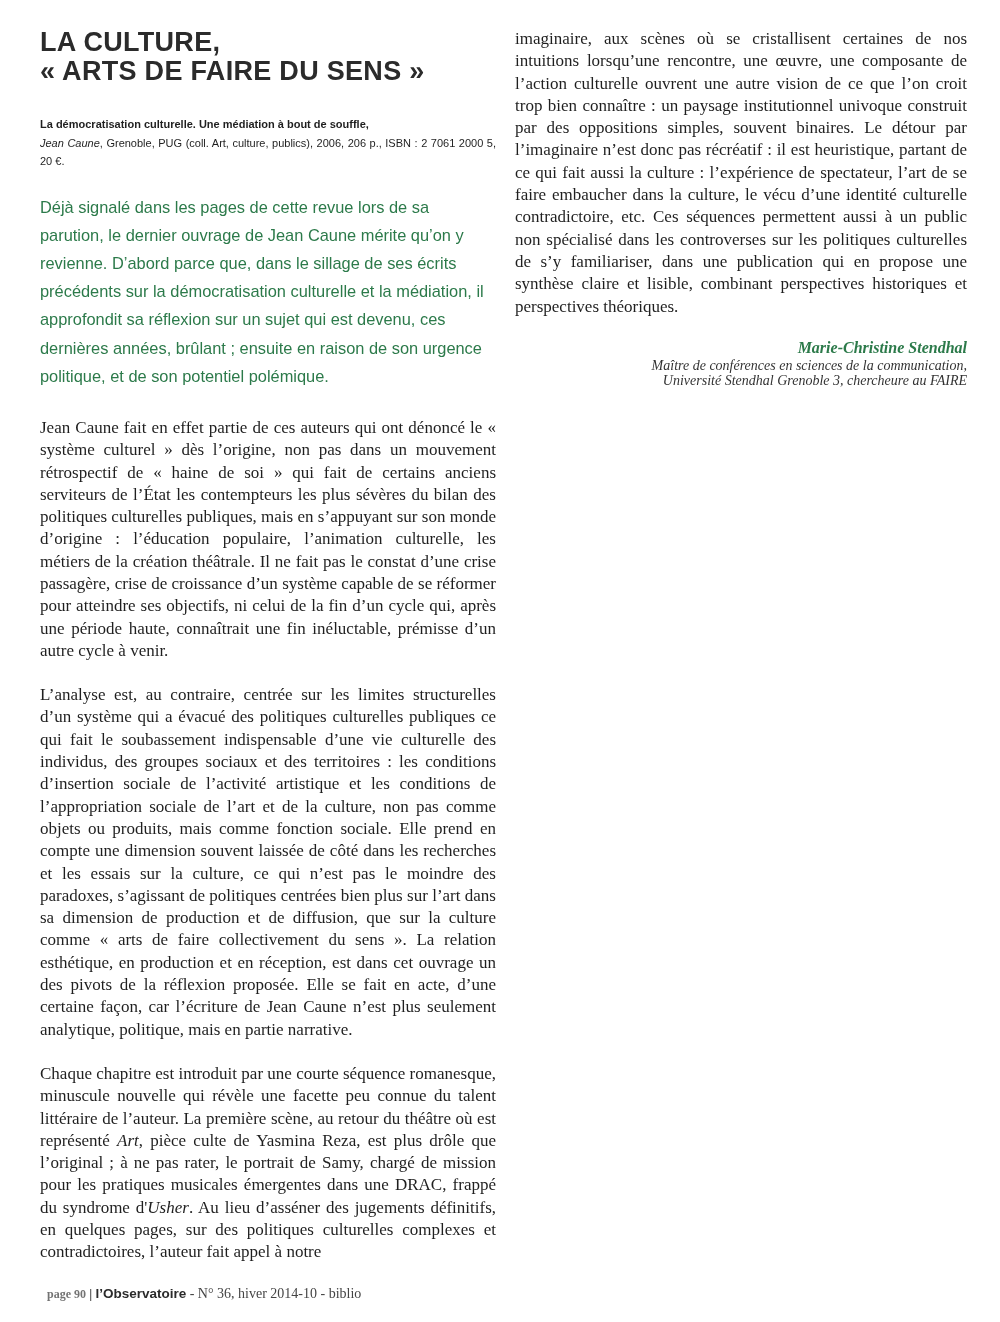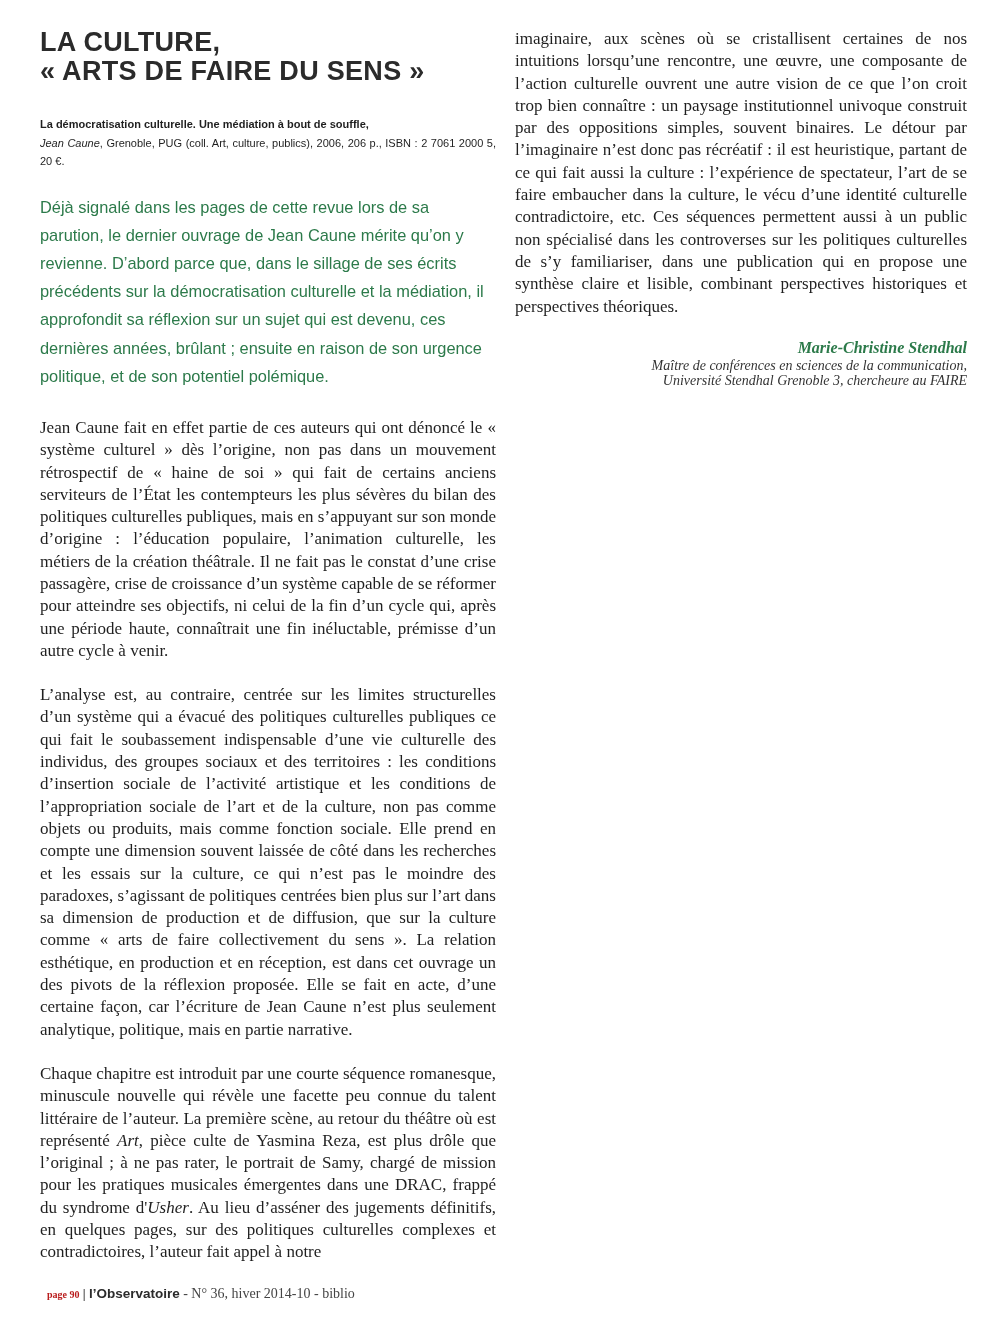--- a/index.html
+++ b/index.html
@@ -76,22 +76,22 @@
       position: absolute;
       left: 47px;
       top: 1286px;
       font-size: 13px;
       color: #333;
       white-space: nowrap;
     }
     .footer .page-num {
       font-family: "Liberation Serif", serif;
       font-weight: bold;
-      color: #b91c1c;
-      font-size: 10px;
+      color: #737373;
+      font-size: 12px;
     }
     .footer .sep { font-family: "Liberation Sans", sans-serif; color: #555; margin: 0 3px; }
     .footer .mag {
       font-family: "Liberation Sans", sans-serif;
       font-weight: bold;
       color: #2b2b2b;
       font-size: 13.5px;
     }
     .footer .issue { font-family: "Liberation Serif", serif; color: #444; font-size: 14px; }
   </style>

